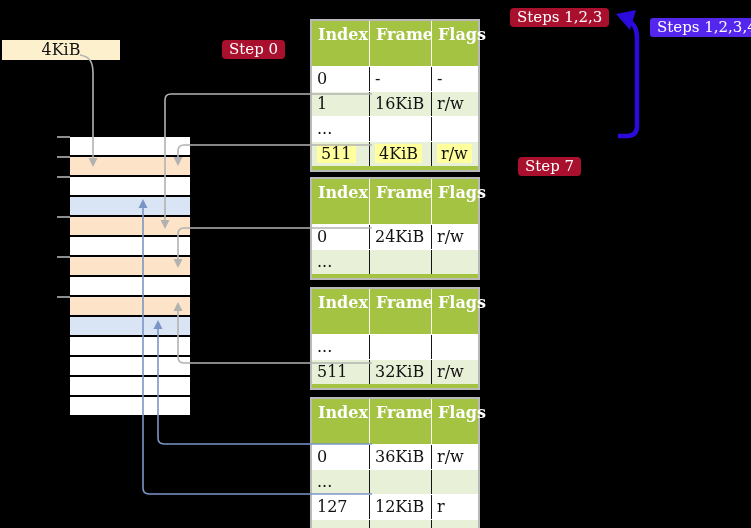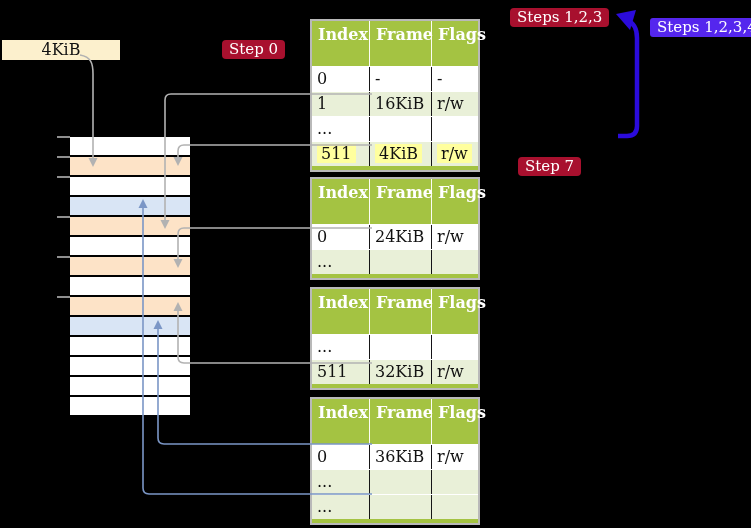--- a/index.html
+++ b/index.html
@@ -175,20 +175,25 @@
       <div class="t-row">
         <div class="t-cell"><span>0</span></div>
         <div class="t-cell"><span>36KiB</span></div>
         <div class="t-cell"><span>r/w</span></div>
       </div>
       <div class="t-row shaded">
         <div class="t-cell"><span>...</span></div>
         <div class="t-cell"></div>
         <div class="t-cell"></div>
       </div>
+      <div class="t-row">
+        <div class="t-cell"><span>127</span></div>
+        <div class="t-cell"><span>12KiB</span></div>
+        <div class="t-cell"><span>r</span></div>
+      </div>
       <div class="t-row shaded">
         <div class="t-cell"><span>...</span></div>
         <div class="t-cell"></div>
         <div class="t-cell"></div>
       </div>
       <div class="t-foot"></div>
     </div>
 
   <svg class="overlay" width="751" height="528" viewBox="0 0 751 528">
 

